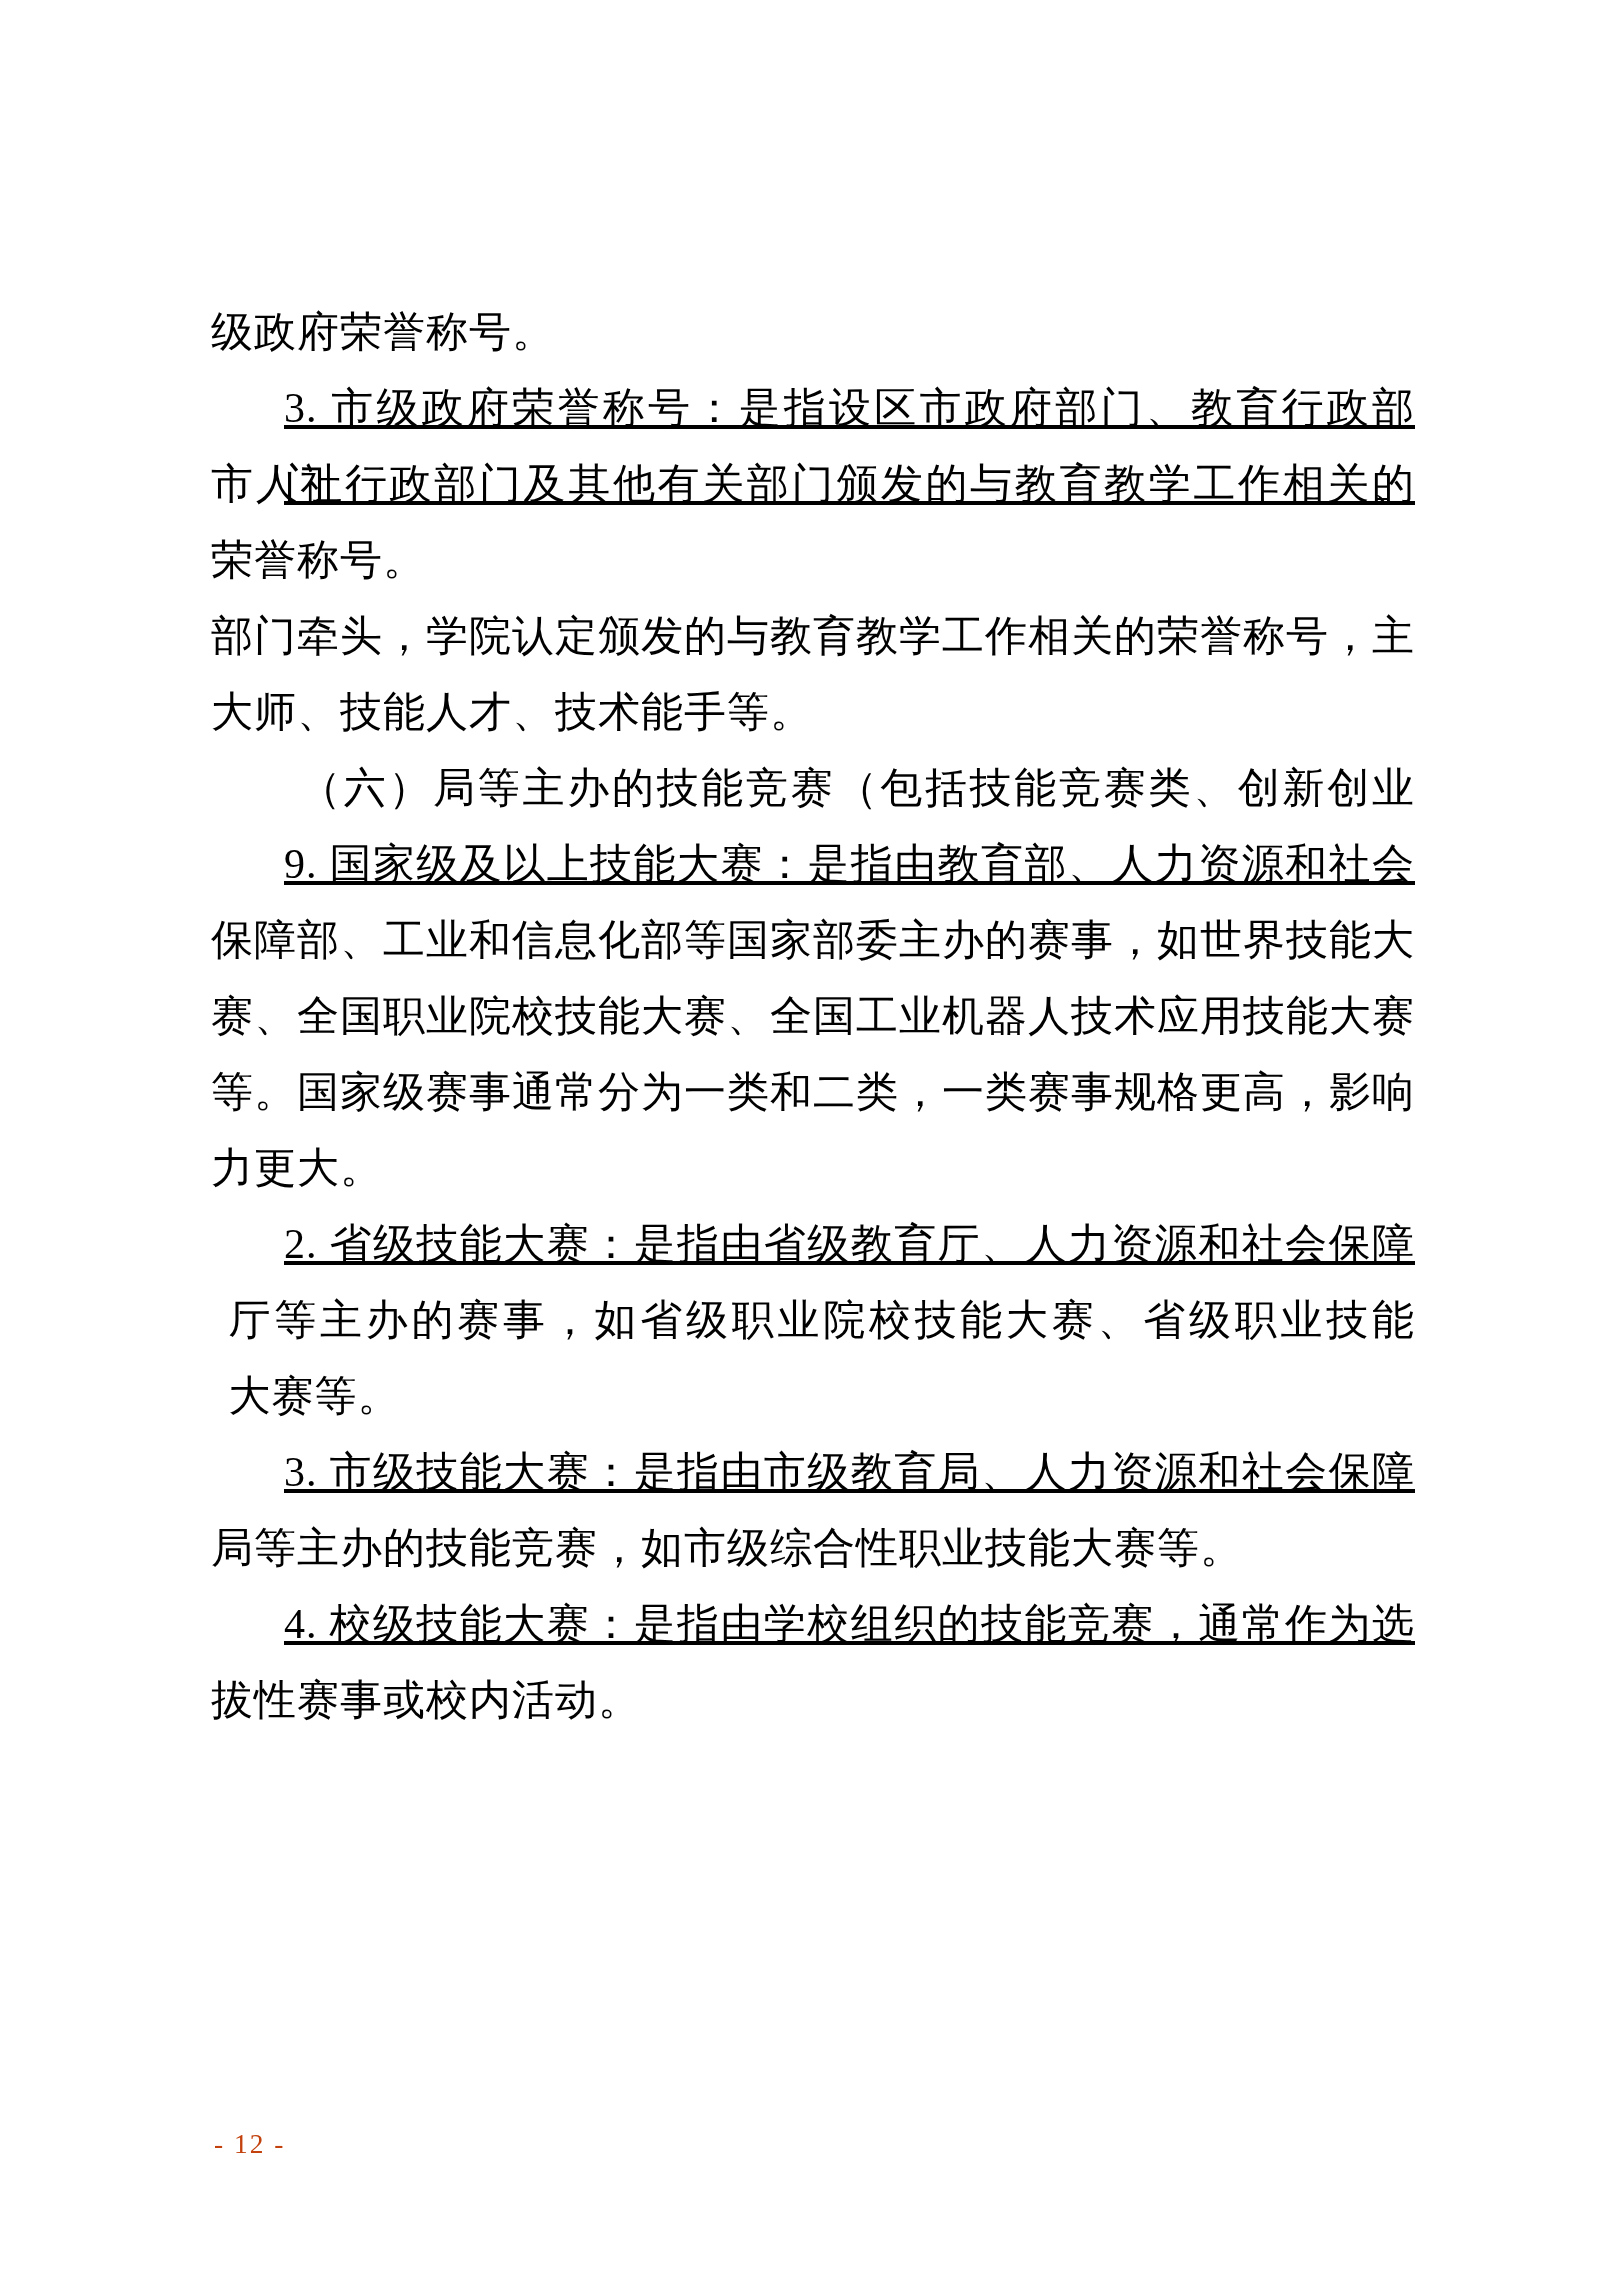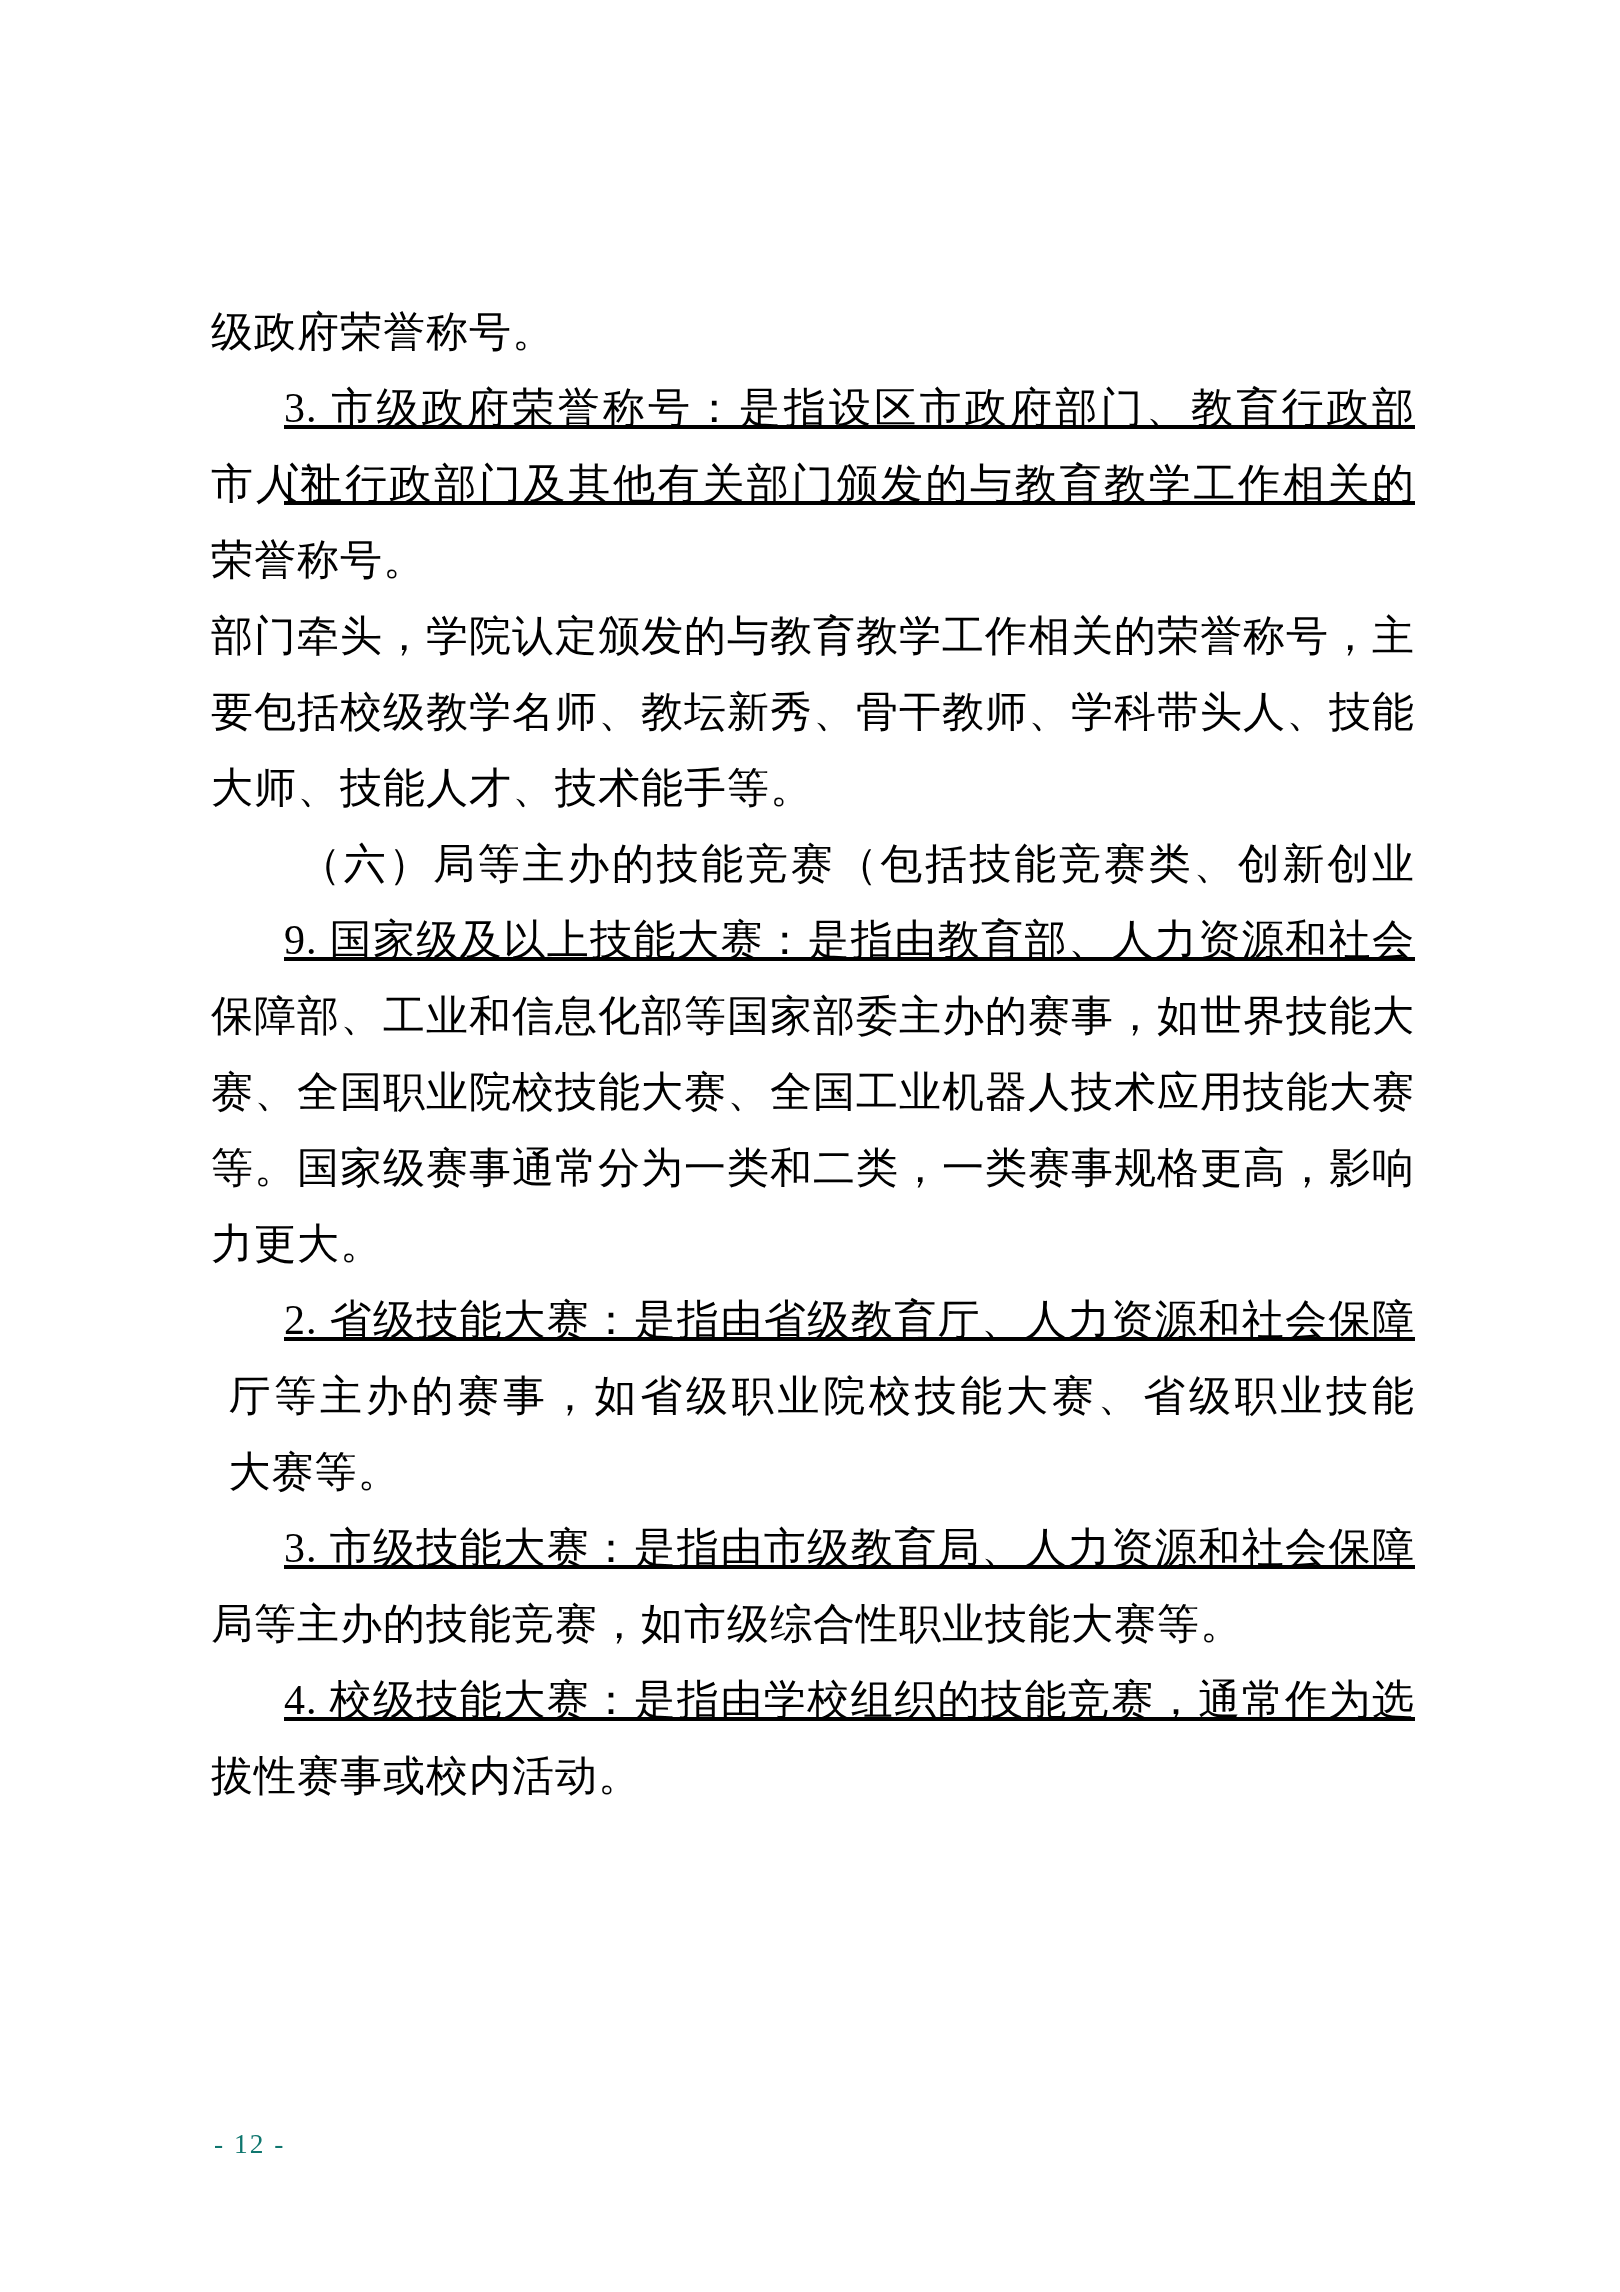--- a/index.html
+++ b/index.html
@@ -37,34 +37,33 @@
   .ind-num  { padding-left: 73px; text-decoration: underline; }
   .ind-six  { padding-left: 88px; }
   .ind-sub  { padding-left: 17.6px; }
   .page-number {
     position: absolute;
     left: 214px;
     top: 2125px;
     font-size: 27.4px;
     line-height: 39px;
     letter-spacing: 2px;
-    color: #0f766e;
+    color: #c2410c;
   }
 </style>
 </head>
 <body>
 
 <div class="page">
   <div class="doc-body">
     <div class="line">级政府荣誉称号。</div>
     <div class="line just ind-num">3. 市级政府荣誉称号：是指设区市政府部门、教育行政部门、</div>
     <div class="line just">市人社行政部门及其他有关部门颁发的与教育教学工作相关的</div>
     <div class="line">荣誉称号。</div>
     <div class="line just">部门牵头，学院认定颁发的与教育教学工作相关的荣誉称号，主</div>
-    <div class="line just">要包括校级教学名师、教坛新秀、骨干教师、学科带头人、技能</div>
     <div class="line">大师、技能人才、技术能手等。</div>
     <div class="line just ind-six">（六）局等主办的技能竞赛（包括技能竞赛类、创新创业</div>
     <div class="line just ind-num">9. 国家级及以上技能大赛：是指由教育部、人力资源和社会</div>
     <div class="line just">保障部、工业和信息化部等国家部委主办的赛事，如世界技能大</div>
     <div class="line just">赛、全国职业院校技能大赛、全国工业机器人技术应用技能大赛</div>
     <div class="line just">等。国家级赛事通常分为一类和二类，一类赛事规格更高，影响</div>
     <div class="line">力更大。</div>
     <div class="line just ind-num">2. 省级技能大赛：是指由省级教育厅、人力资源和社会保障</div>
     <div class="line just ind-sub">厅等主办的赛事，如省级职业院校技能大赛、省级职业技能</div>
     <div class="line ind-sub">大赛等。</div>

